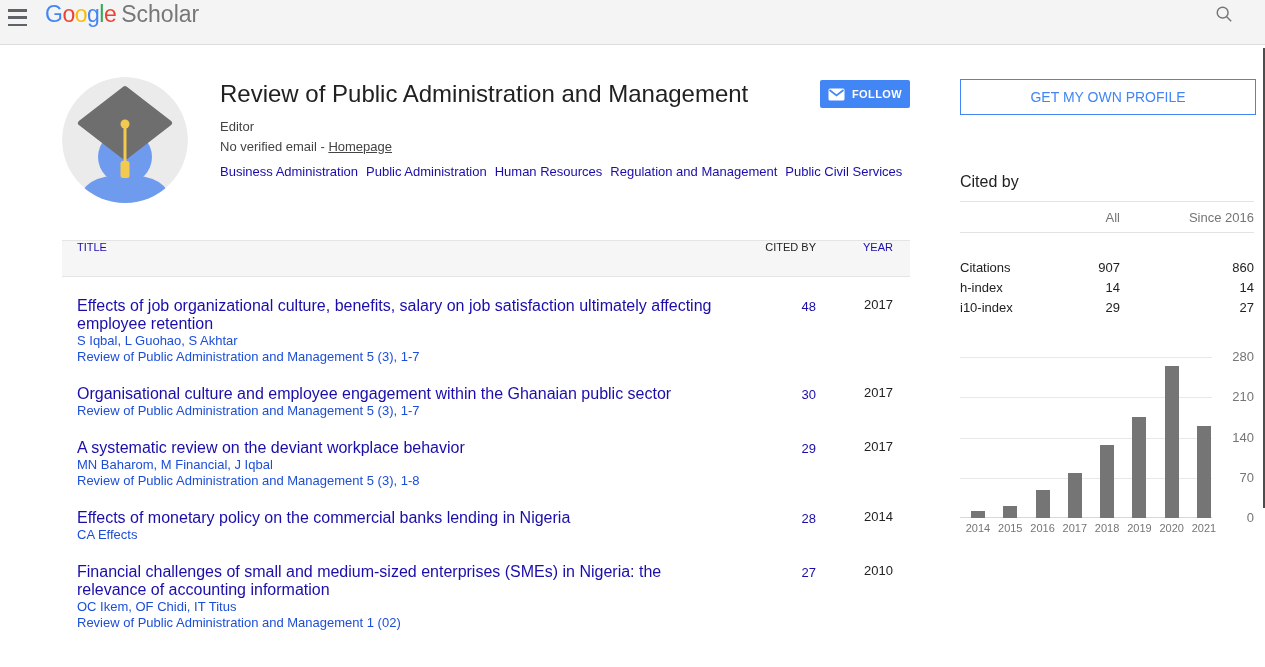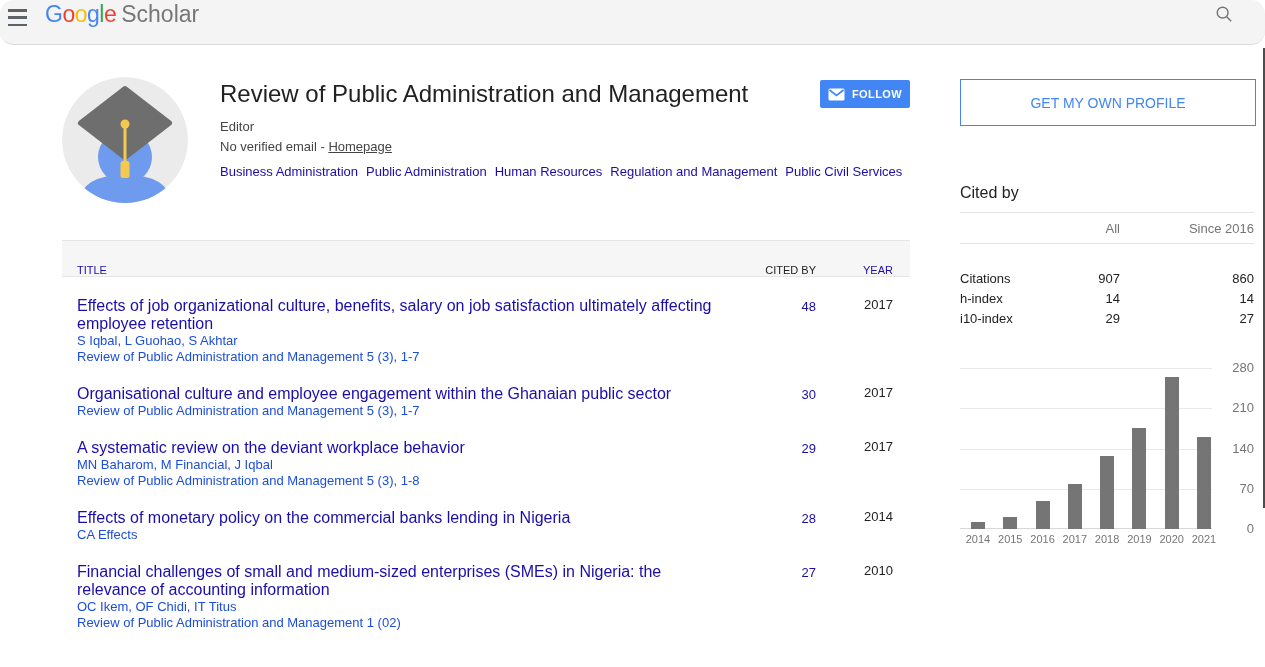--- a/index.html
+++ b/index.html
@@ -2,21 +2,21 @@
 <html><head>
 <meta charset="utf-8">
 <style>
   * { margin:0; padding:0; box-sizing:border-box; }
   html,body { width:1265px; height:667px; background:#fff; overflow:hidden;
     font-family:"Liberation Sans", sans-serif; }
   .page { position:relative; width:1265px; height:667px; }
 
   
   .topbar { position:absolute; left:0; top:0; width:1265px; height:45px;
-    background:#f4f4f4; border-bottom:1px solid #dcdcdc;border-radius:14px; }
+    background:#f4f4f4; border-bottom:1px solid #dcdcdc; }
   .hamburger { position:absolute; left:8px; top:9px; width:20px; height:17px;
     display:flex; flex-direction:column; justify-content:space-between; cursor:pointer; }
   .hamburger div { width:19px; height:2.5px; background:#5f6368; }
   .logo { position:absolute; left:45px; top:1px; font-size:23px; letter-spacing:-0.5px; }
   .logo .g1,.logo .g4 { color:#4285f4; }
   .logo .g2,.logo .g6 { color:#ea4335; }
   .logo .g3 { color:#fbbc05; }
   .logo .g5 { color:#34a853; }
   .logo .scholar { color:#777; margin-left:5px; letter-spacing:0; }
   .search-ico { position:absolute; right:32px; top:5px; width:18px; height:18px; cursor:pointer; }
@@ -35,37 +35,37 @@
     display:flex; flex-wrap:wrap; column-gap:18px; row-gap:3px;gap:8px; }
   .interests a { font-size:13px; color:#1a0dab; text-decoration:none; cursor:pointer; }
   .follow-btn { position:absolute; left:820px; top:80px; width:90px; height:28px;
     background:#4285f4; border:none; border-radius:2px; color:#fff; font-size:11px;
     font-weight:bold; letter-spacing:0.4px; display:flex; align-items:center;
     justify-content:center; gap:7px; cursor:pointer; }
 
   
   .articles { position:absolute; left:62px; top:240px; width:848px; }
   .a-header { height:37px; background:#f6f6f6; border-top:1px solid #e5e5e5;
-    border-bottom:1px solid #e5e5e5; display:flex; align-items:flex-end; font-size:11px; }
+    border-bottom:1px solid #e5e5e5; display:flex; align-items:flex-start; font-size:11px; }
   .a-header .h-title { flex:1; padding-left:15px; color:#1a0dab; cursor:pointer; }
   .col-cited { width:70px; text-align:right; }
   .col-year { width:94px; text-align:right; padding-right:17px; }
   .a-header .h-cited { color:#222; }
   .a-header .h-year { color:#1a0dab; cursor:pointer; }
   .article-row { display:flex; margin-top:20px; }
   .a-main { flex:1; padding-left:15px; padding-right:14px; }
   .a-title { display:block; font-size:16px; line-height:18px; color:#1a0dab;
     text-decoration:none; cursor:pointer; }
   .a-meta { font-size:13px; line-height:16px; color:#1d4ed8; }
   .a-cited-link { font-size:13px; color:#1a0dab; text-decoration:none; cursor:pointer; }
   .a-year-txt { font-size:13px; color:#222; }
 
   
   .sidebar { position:absolute; left:960px; top:79px; width:294px; }
-  .own-profile-btn { width:296px; height:47px; background:#fff; border:1px solid #4285f4;
+  .own-profile-btn { width:296px; height:36px; background:#fff; border:1px solid #4285f4;
     color:#4285f4; font-size:14px; cursor:pointer; font-family:"Liberation Sans",sans-serif; }
   .cb-heading { margin-top:58px; font-size:16px; color:#222; }
   .cb-table { margin-top:10px; width:294px; font-size:13px; }
   .cb-head { display:flex; border-top:1px solid #e3e3e3; border-bottom:1px solid #e3e3e3;
     padding:8px 0 7px 0; color:#757575; }
   .cb-head .sp { flex:1; }
   .cb-all { width:95px; text-align:right; }
   .cb-since { width:134px; text-align:right; }
   .cb-rows { margin-top:25px; }
   .cb-row { display:flex; line-height:20px; color:#222; }

